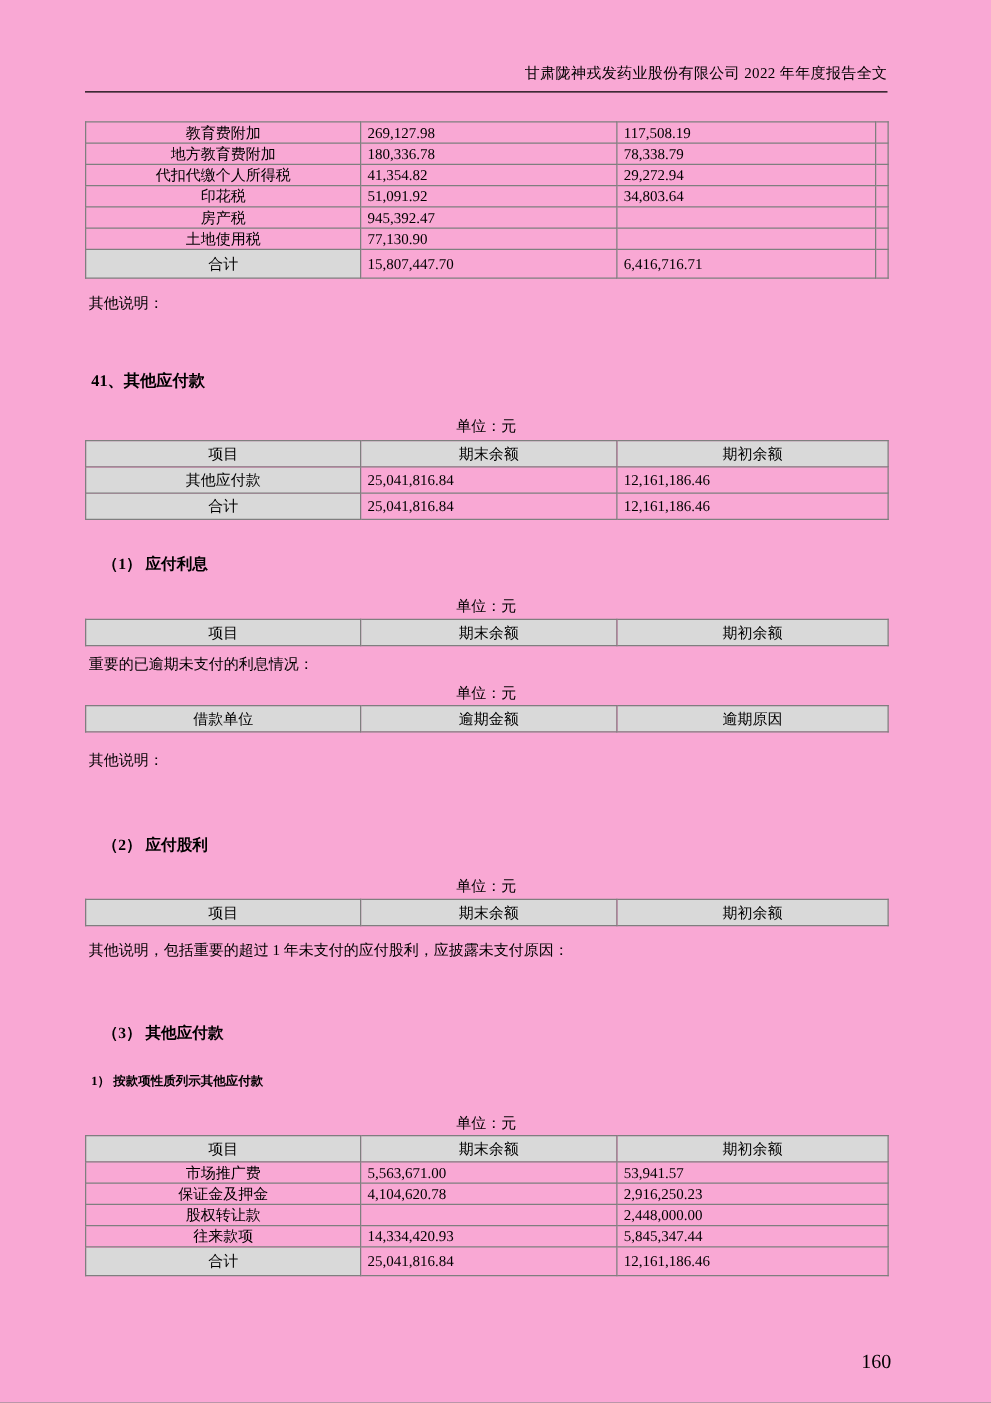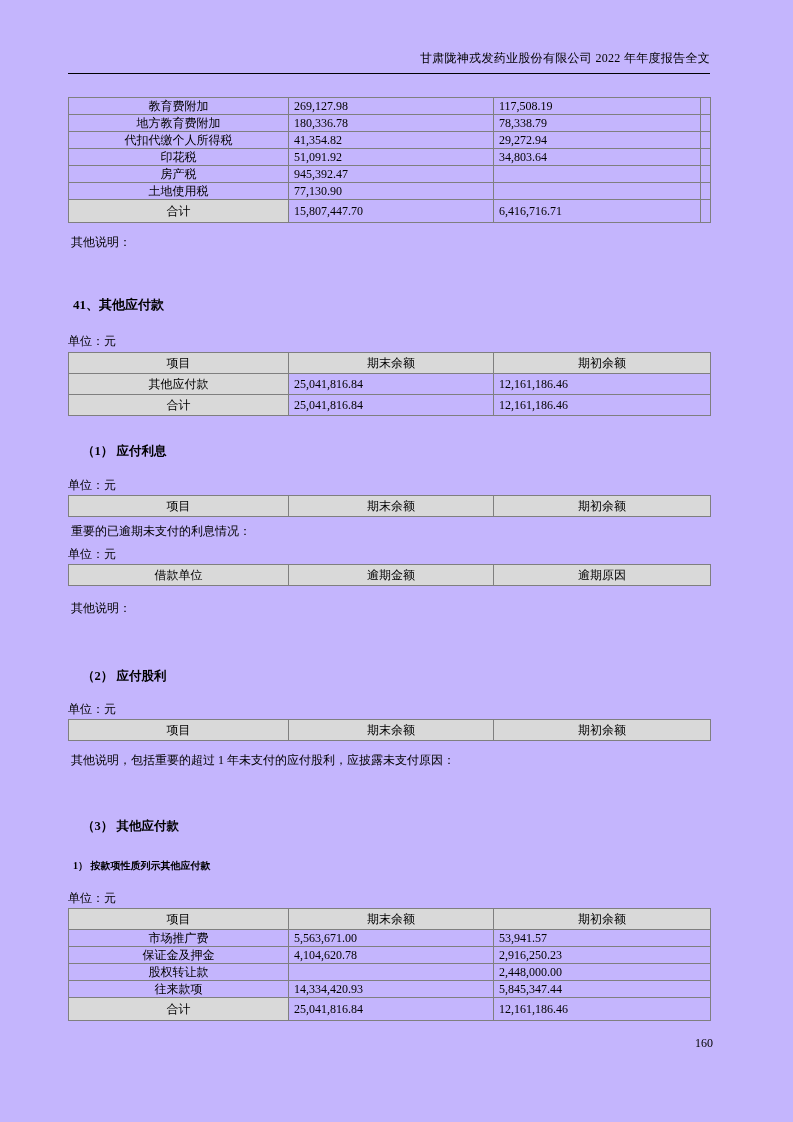--- a/index.html
+++ b/index.html
@@ -1,18 +1,18 @@
 <!DOCTYPE html>
 <html><head>
 <meta charset="utf-8">
 <style>
   * { box-sizing: border-box; }
   html, body { margin: 0; padding: 0; background: #888; }
   .page {
-    width: 793px; height: 1122px; position: relative; background: #c4b5fd;
+    width: 793px; height: 1122px; position: relative; background: #f9a8d4;
     margin: 0 auto; overflow: hidden;
     font-family: "Liberation Serif", "DejaVu Serif", serif;
     font-size: 12px; color: #000;
   }
   .content { position: absolute; left: 68px; top: 50px; width: 642px; }
 
   .doc-header {
     text-align: right; font-size: 12px; padding-bottom: 6px;
     border-bottom: 1px solid #000; letter-spacing: .3px;
   }
@@ -52,29 +52,29 @@
     font-weight: bold; font-size: 12.5px; margin-left: 14px; line-height: 16px;
   }
   .sub-1 { margin-top: 27px; }
   .sub-2 { margin-top: 52px; }
   .sub-3 { margin-top: 50px; }
   .item-title {
     font-weight: bold; font-size: 10px; margin-left: 5px; margin-top: 24px;
     line-height: 16px;
   }
 
-  .unit { text-align: left; line-height: 16px; }
+  .unit { text-align: center; line-height: 16px; }
   .u1 { margin-top: 20px; }
   .u2 { margin-top: 18px; }
   .u3 { margin-top: 7px; }
   .u4 { margin-top: 17px; }
   .u5 { margin-top: 16px; }
 
   .page-number {
-    position: absolute; top: 1036px; right: 80px; font-size: 12px;
+    position: absolute; top: 1081px; right: 80px; font-size: 16px;
   }
 </style>
 </head>
 <body>
 
 <div class="page">
   <div class="content">
 
     <div class="doc-header">甘肃陇神戎发药业股份有限公司 2022 年年度报告全文</div>
 

